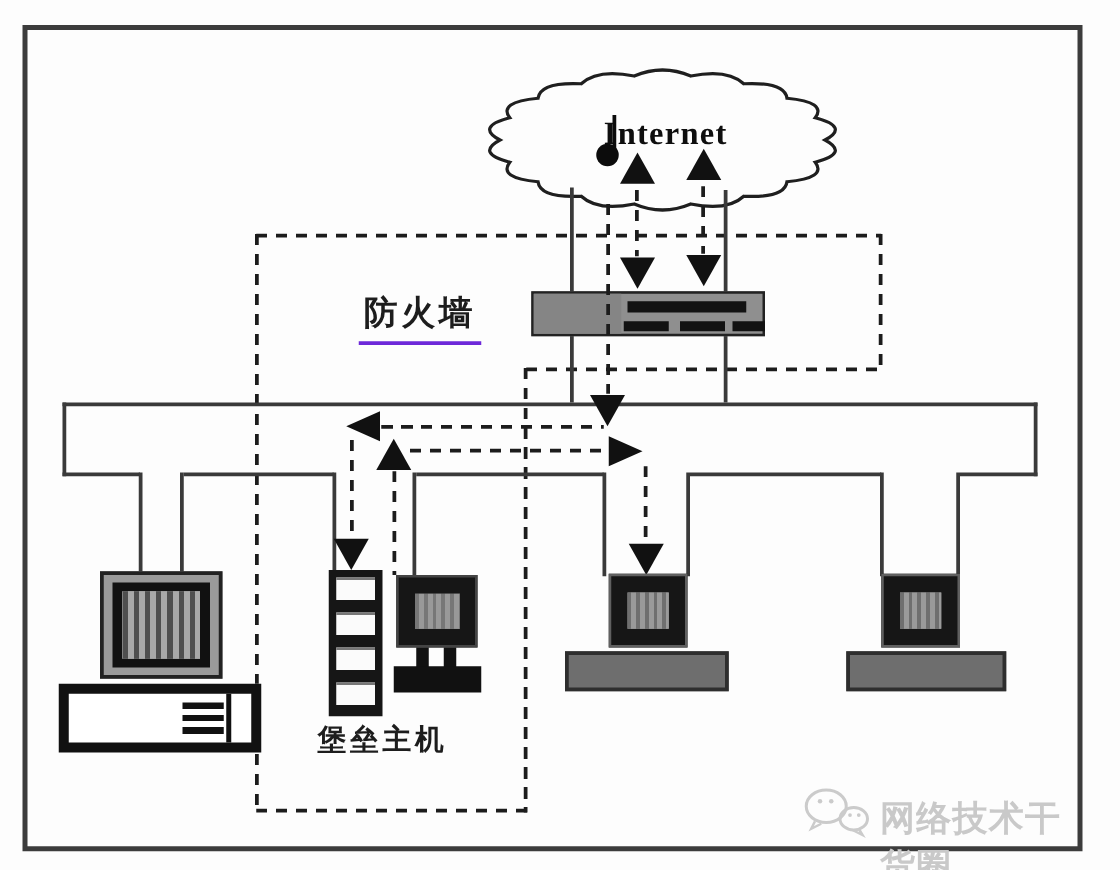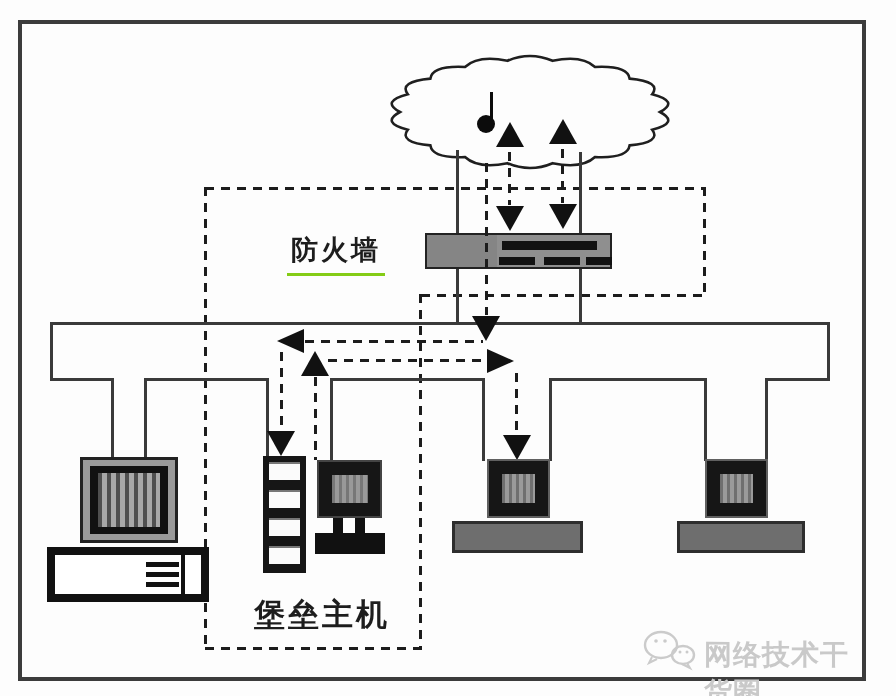--- a/index.html
+++ b/index.html
@@ -15,22 +15,22 @@
   .arr{position:absolute;width:0;height:0;}
   .arr.down{border-left:14px solid transparent;border-right:14px solid transparent;border-top:25px solid #111;}
   .arr.up{border-left:14px solid transparent;border-right:14px solid transparent;border-bottom:25px solid #111;}
   .arr.left{border-top:12px solid transparent;border-bottom:12px solid transparent;border-right:27px solid #111;}
   .arr.right{border-top:12px solid transparent;border-bottom:12px solid transparent;border-left:27px solid #111;}
   
   #frame{position:absolute;left:18px;top:20px;width:840px;height:653px;border:4px solid #3c3c3c;}
   
   .zh{color:#1d1d1d;font-weight:bold;}
   #internet-label{left:483px;top:92px;font-family:"Liberation Serif",serif;font-size:26px;font-weight:600;color:#0e0e0e;letter-spacing:1px;}
-  #firewall-label{left:287px;top:232px;font-size:27px;border-bottom:3px solid #84cc16;padding:0 4px 5px 4px;letter-spacing:3px;}
-  #bastion-label{left:254px;top:594px;font-size:31px;letter-spacing:3px;}
+  #firewall-label{left:287px;top:232px;font-size:27px;border-bottom:3px solid #6d28d9;padding:0 4px 5px 4px;letter-spacing:3px;}
+  #bastion-label{left:254px;top:576px;font-size:23px;letter-spacing:3px;}
   
   #fw-box{left:425px;top:233px;width:187px;height:36px;background:#8f8f8f;border:2px solid #222;box-sizing:border-box;}
   #fw-box .fw-left{position:absolute;left:0;top:0;width:70px;height:100%;background:#858585;}
   #fw-box .fw-bar-long{position:absolute;left:75px;top:6px;width:95px;height:9px;background:#121212;}
   #fw-box .fw-bar1{position:absolute;left:72px;top:22px;width:36px;height:8px;background:#121212;}
   #fw-box .fw-bar2{position:absolute;left:117px;top:22px;width:36px;height:8px;background:#121212;}
   #fw-box .fw-bar3{position:absolute;left:159px;top:22px;width:26px;height:8px;background:#121212;}
   
   .mon-sm{position:absolute;width:63px;height:59px;background:#161616;border:2px solid #606060;box-sizing:border-box;}
   .mon-sm .scr{position:absolute;left:13px;top:13px;width:33px;height:29px;
@@ -64,20 +64,21 @@
 </head>
 <body>
 
 <div id="canvas">
 
   <div id="frame"></div>
 
   <svg id="cloud-svg" viewBox="0 0 290 130">
     <path id="cloud-path" d="M 275.0 64.0 Q 294.8 74.6 267.2 81.8 Q 276.7 94.4 244.6 97.4 Q 242.8 110.6 210.0 109.0 Q 197.0 121.2 167.6 115.2 Q 145.0 124.8 122.4 115.2 Q 93.0 121.2 80.0 109.0 Q 47.2 110.6 45.4 97.4 Q 13.3 94.4 22.8 81.8 Q -4.8 74.6 15.0 64.0 Q -4.8 53.4 22.8 46.2 Q 13.3 33.6 45.4 30.6 Q 47.2 17.4 80.0 19.0 Q 93.0 6.8 122.4 12.8 Q 145.0 3.2 167.6 12.8 Q 197.0 6.8 210.0 19.0 Q 242.8 17.4 244.6 30.6 Q 276.7 33.6 267.2 46.2 Q 294.8 53.4 275.0 64.0 Z" fill="#fdfdfd" stroke="#1f1f1f" stroke-width="2.6"></path>
   </svg>
+  <div class="abs" id="internet-label">Internet</div>
   <div class="abs" id="net-dot"></div>
   <div class="abs" id="net-dot-stem"></div>
 
   <div class="dash-h" style="left:205px;top:187px;width:500px;"></div>
   <div class="dash-v" style="left:703px;top:187px;height:110px;"></div>
   <div class="dash-h" style="left:421px;top:294px;width:285px;"></div>
   <div class="dash-v" style="left:419px;top:294px;height:356px;"></div>
   <div class="dash-h" style="left:205px;top:647px;width:217px;"></div>
   <div class="dash-v" style="left:204px;top:187px;height:463px;"></div>
 

